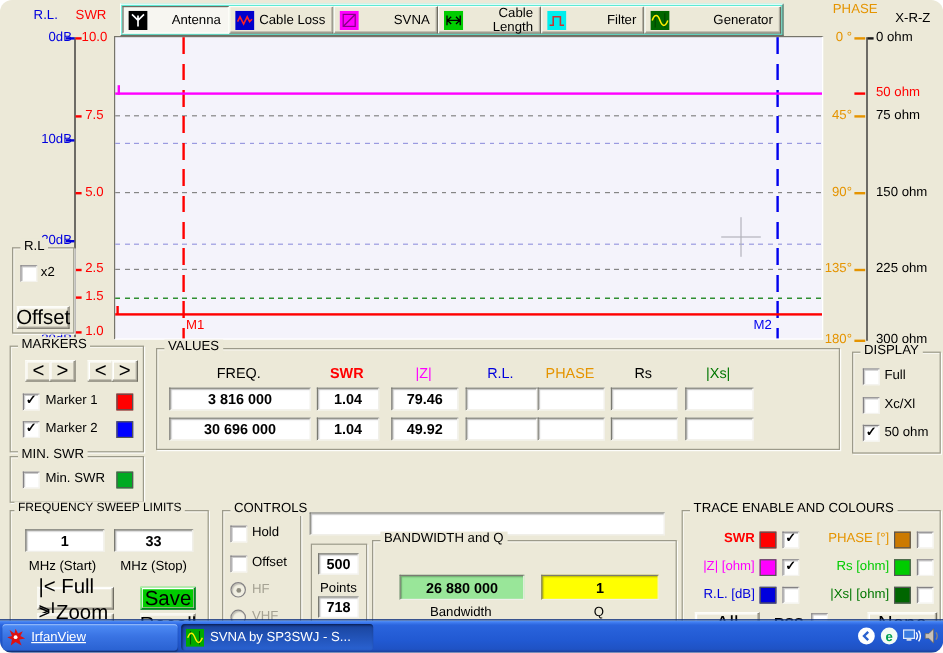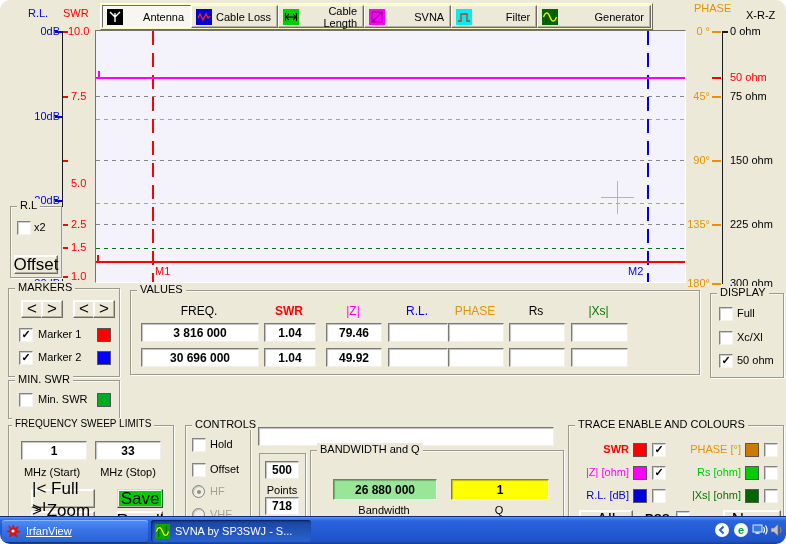--- a/index.html
+++ b/index.html
@@ -22,21 +22,21 @@
       border:1px solid;border-color:#848284 #f4f3ee #f4f3ee #848284;box-shadow:inset 1px 1px 0 rgba(0,0,0,.2);
       font-size:11px;font-weight:bold;line-height:11px;}
   .cb.checked::after{content:"✓";margin-top:-1px;}
   
   .radio{position:absolute;width:11px;height:11px;border-radius:50%;background:#fff;border:1px solid #848284;
          display:flex;align-items:center;justify-content:center;box-shadow:inset 1px 1px 1px rgba(0,0,0,.2);}
   .radio.sel::after{content:"";width:4px;height:4px;border-radius:50%;background:#8f8d80;}
   .radio.dis{background:#f1efe2;}
   .swatch{position:absolute;width:12px;height:12px;border:1px solid #555;}
   
-  .toolbar{position:absolute;left:100px;top:3px;width:549px;height:25px;background:#fef9c3;
+  .toolbar{position:absolute;left:100px;top:3px;width:549px;height:25px;background:#5eead4;
            border:1px solid;border-color:#fff #6e6c61 #6e6c61 #fff;display:flex;align-items:center;padding:0 1px;}
   .tb-btn{height:21px;display:flex;align-items:center;background:#ece9d8;margin-right:0;
           border:1px solid;border-color:#fdfdf8 #6e6c61 #6e6c61 #fdfdf8;box-shadow:inset -1px -1px 0 #b5b2a5;}
   .tb-btn.pressed{border-color:#6e6c61 #fdfdf8 #fdfdf8 #6e6c61;box-shadow:none;background:#f7f6f1;}
   .tb-ic{width:16px;height:16px;margin:0 3px 0 4px;flex:0 0 auto;}
   .tb-lb{flex:1;text-align:right;padding-right:6px;}
   
   #chart{position:absolute;left:95px;top:30px;width:589px;height:251px;background:#f4f3fb;
          border:1px solid;border-color:#76746a #fff #fff #76746a;}
   .hgrid{position:absolute;left:0;right:0;height:1px;}
@@ -78,38 +78,38 @@
     </div>
     <div class="tb-btn" style="width:86px;">
       <span class="tb-ic">
         <svg width="16" height="16" viewBox="0 0 16 16">
             <rect width="16" height="16" fill="#0000cc"></rect>
             <polyline points="2,9 4,5 7,11 10,5 12,9 14,7" stroke="#ff2222" stroke-width="1.3" fill="none"></polyline>
           </svg>
       </span>
       <span class="tb-lb">Cable Loss</span>
     </div>
-    <div class="tb-btn" style="width:85px;">
-      <span class="tb-ic">
-        <svg width="16" height="16" viewBox="0 0 16 16">
-            <rect width="16" height="16" fill="#00cc00"></rect>
-            <path d="M2.5 4v8 M13.5 4v8 M2.5 8h11 M6 5 3 8l3 3 M10 5l3 3-3 3" stroke="#000" stroke-width="1.1" fill="none"></path>
-          </svg>
-      </span>
-      <span class="tb-lb">Cable Length</span>
-    </div>
     <div class="tb-btn" style="width:86px;">
       <span class="tb-ic">
         <svg width="16" height="16" viewBox="0 0 16 16">
             <rect width="16" height="16" fill="#ff00ff"></rect>
             <rect x="3" y="3" width="10" height="10" fill="none" stroke="#880088" stroke-width="1"></rect>
             <line x1="3" y1="13" x2="13" y2="3" stroke="#880088" stroke-width="1.2"></line>
           </svg>
       </span>
       <span class="tb-lb">SVNA</span>
+    </div>
+    <div class="tb-btn" style="width:85px;">
+      <span class="tb-ic">
+        <svg width="16" height="16" viewBox="0 0 16 16">
+            <rect width="16" height="16" fill="#00cc00"></rect>
+            <path d="M2.5 4v8 M13.5 4v8 M2.5 8h11 M6 5 3 8l3 3 M10 5l3 3-3 3" stroke="#000" stroke-width="1.1" fill="none"></path>
+          </svg>
+      </span>
+      <span class="tb-lb">Cable Length</span>
     </div>
     <div class="tb-btn" style="width:85px;">
       <span class="tb-ic">
         <svg width="16" height="16" viewBox="0 0 16 16">
             <rect width="16" height="16" fill="#00eeee"></rect>
             <path d="M2 12h3V5h6v7h3" stroke="#cc3333" stroke-width="1.3" fill="none"></path>
           </svg>
       </span>
       <span class="tb-lb">Filter</span>
     </div>
@@ -129,21 +129,21 @@
   <div class="axlab" style="left:18px;top:25px;width:42px;text-align:right;color:#0000dd;">0dB</div>
   <div class="axlab" style="left:18px;top:110px;width:42px;text-align:right;color:#0000dd;">10dB</div>
   <div class="axlab" style="left:18px;top:194px;width:42px;text-align:right;color:#0000dd;">20dB</div>
   <div class="axlab" style="left:18px;top:277px;width:42px;text-align:right;color:#0000dd;">30dB</div>
   <div class="tick" style="left:55px;top:31px;width:7px;background:#0000dd;"></div>
   <div class="tick" style="left:55px;top:116px;width:7px;background:#0000dd;"></div>
   <div class="tick" style="left:55px;top:200px;width:7px;background:#0000dd;"></div>
   <div class="tick" style="left:55px;top:283px;width:7px;background:#0000dd;"></div>
   <div class="axlab" style="left:68px;top:25px;color:#ff0000;">10.0</div>
   <div class="axlab" style="left:71px;top:90px;color:#ff0000;">7.5</div>
-  <div class="axlab" style="left:71px;top:154px;color:#ff0000;margin-top:23px;">5.0</div>
+  <div class="axlab" style="left:71px;top:154px;color:#ff0000;">5.0</div>
   <div class="axlab" style="left:71px;top:218px;color:#ff0000;">2.5</div>
   <div class="axlab" style="left:71px;top:241px;color:#ff0000;">1.5</div>
   <div class="axlab" style="left:71px;top:270px;color:#ff0000;">1.0</div>
   <div class="tick" style="left:63px;top:31px;width:5px;background:#ff0000;"></div>
   <div class="tick" style="left:63px;top:96px;width:5px;background:#ff0000;"></div>
   <div class="tick" style="left:63px;top:160px;width:5px;background:#ff0000;"></div>
   <div class="tick" style="left:63px;top:224px;width:5px;background:#ff0000;"></div>
   <div class="tick" style="left:63px;top:247px;width:5px;background:#ff0000;"></div>
   <div class="tick" style="left:63px;top:276px;width:5px;background:#ff0000;"></div>
 

